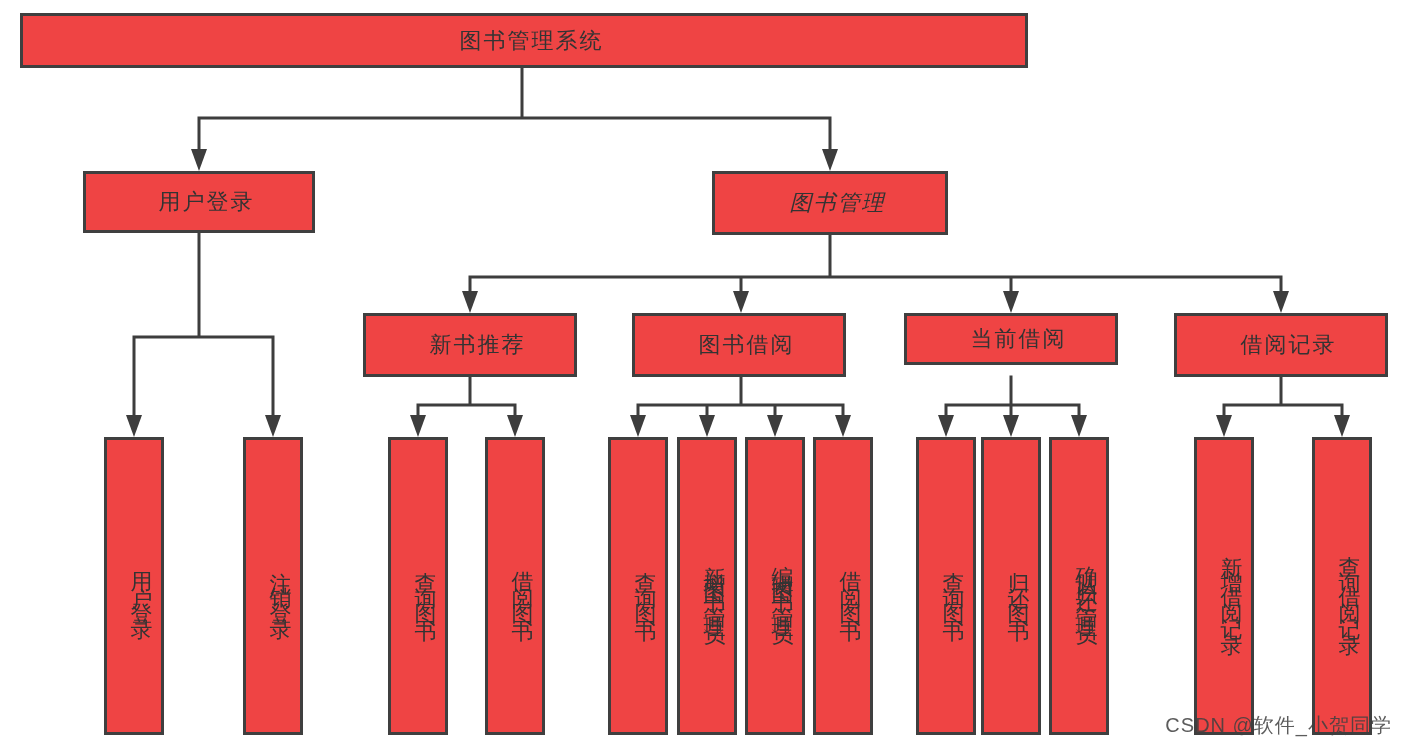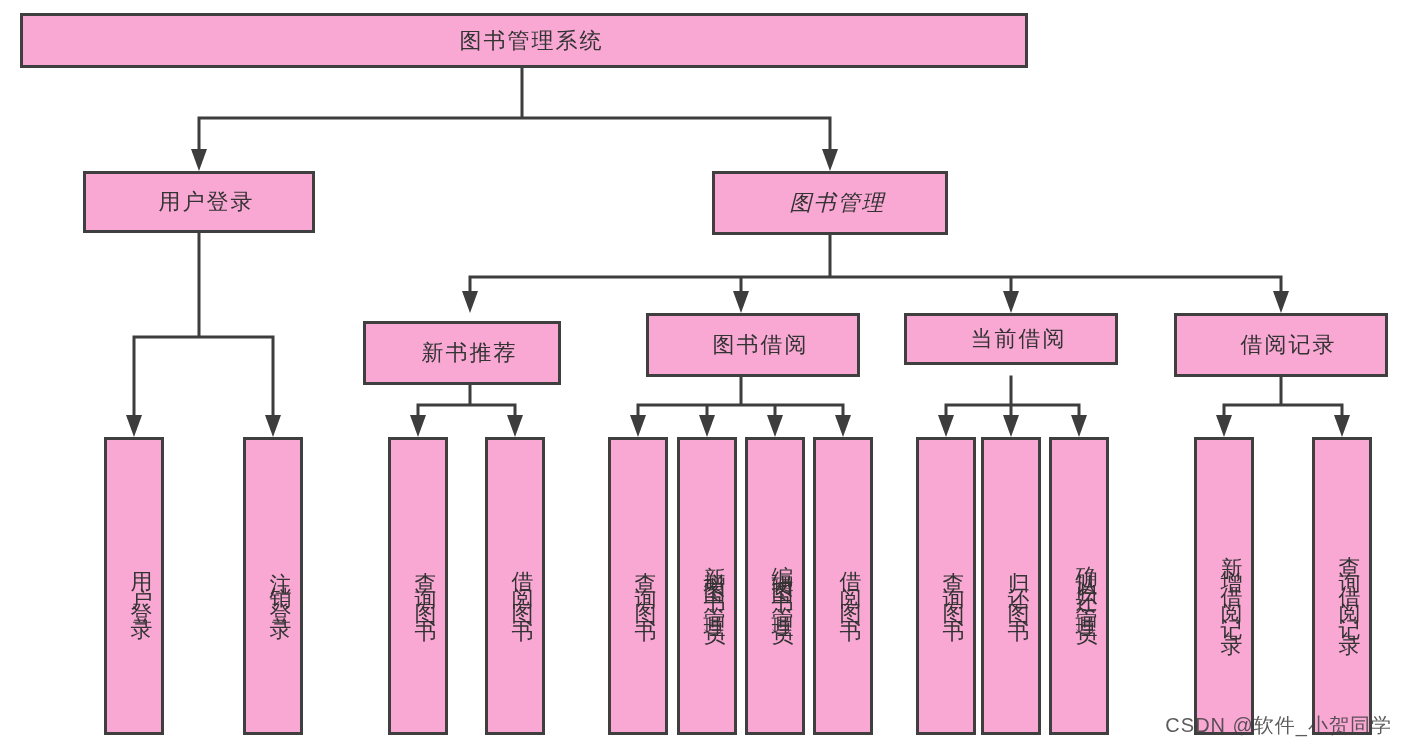--- a/index.html
+++ b/index.html
@@ -2,21 +2,21 @@
 <html><head>
 <meta charset="utf-8">
 <style>
   html,body{margin:0;padding:0;background:#fff;}
   .stage{
     position:relative;width:1405px;height:747px;background:#ffffff;overflow:hidden;
     font-family:"Liberation Sans","DejaVu Sans",sans-serif;color:#333333;
   }
   .connectors{position:absolute;left:0;top:0;z-index:1;}
   .box{
-    position:absolute;box-sizing:border-box;background:#f9a8d4;
+    position:absolute;box-sizing:border-box;background:#ef4444;
     border:3px solid #3f3f3f;display:flex;align-items:center;justify-content:center;
     text-align:center;z-index:2;padding-left:15px;
   }
   .hbox{font-size:22px;letter-spacing:2px;white-space:nowrap;}
   .vbox{
     writing-mode:vertical-rl;text-orientation:mixed;
     font-size:22px;letter-spacing:0.72em;line-height:1;
   }
   .vbox.long{letter-spacing:0.38em;}
   .watermark{
@@ -67,22 +67,22 @@
       <polygon points="1216,415 1232,415 1224,437"></polygon>
       <polygon points="1334,415 1350,415 1342,437"></polygon>
     </g>
   </svg>
 
   <div class="box hbox" style="left:20px;top:13px;width:1008px;height:55px;">图书管理系统</div>
 
   <div class="box hbox" style="left:83px;top:171px;width:232px;height:62px;">用户登录</div>
   <div class="box hbox" style="left:712px;top:171px;width:236px;height:64px;font-style:italic;">图书管理</div>
 
-  <div class="box hbox" style="left:363px;top:313px;width:198px;height:64px;margin-top:8px;">新书推荐</div>
-  <div class="box hbox" style="left:646px;top:313px;width:214px;height:64px;">图书借阅</div>
+  <div class="box hbox" style="left:363px;top:313px;width:214px;height:64px;">新书推荐</div>
+  <div class="box hbox" style="left:632px;top:313px;width:214px;height:64px;">图书借阅</div>
   <div class="box hbox" style="left:904px;top:313px;width:214px;height:52px;">当前借阅</div>
   <div class="box hbox" style="left:1174px;top:313px;width:214px;height:64px;">借阅记录</div>
 
   <div class="box vbox" style="left:104px;top:437px;width:60px;height:298px;">用户登录</div>
   <div class="box vbox" style="left:243px;top:437px;width:60px;height:298px;">注销登录</div>
 
   <div class="box vbox" style="left:388px;top:437px;width:60px;height:298px;">查询图书</div>
   <div class="box vbox" style="left:485px;top:437px;width:60px;height:298px;">借阅图书</div>
 
   <div class="box vbox" style="left:608px;top:437px;width:60px;height:298px;">查询图书</div>

